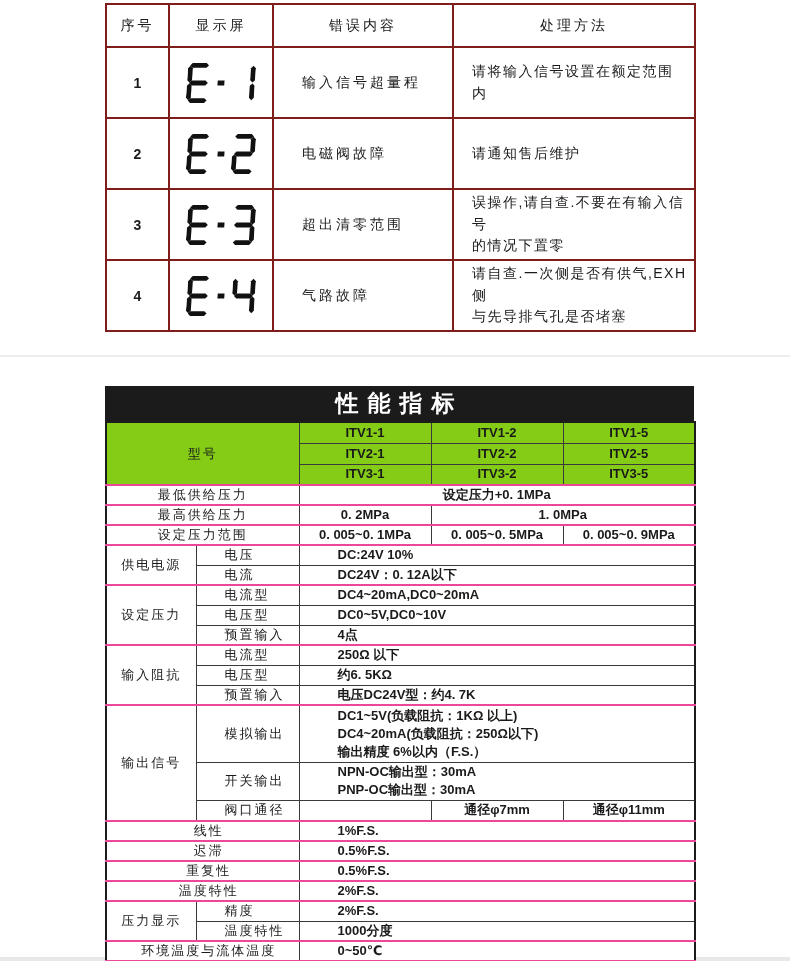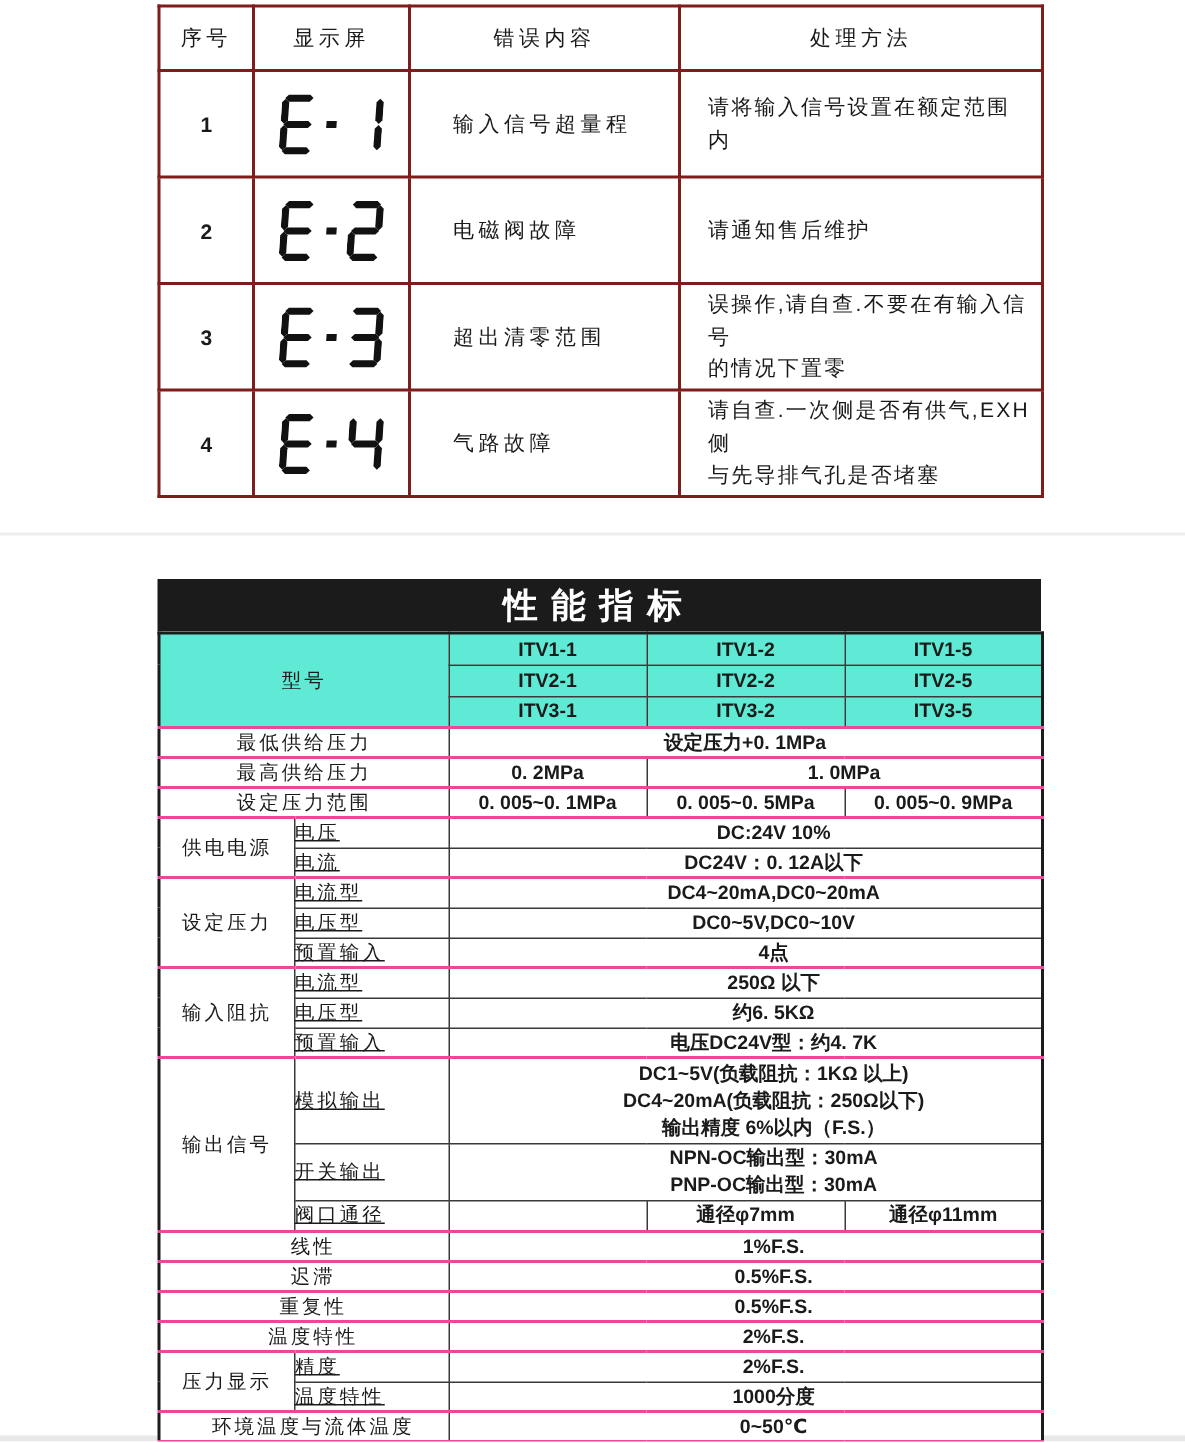--- a/index.html
+++ b/index.html
@@ -40,28 +40,28 @@
   #spec-table td{
     border:1px solid #3a3a3a;vertical-align:middle;font-size:13px;line-height:1.35;
     padding:0;text-align:center;
   }
   #spec-table{border:2px solid #1c1c1c;}
   #spec-table tr.sec td{border-top:2px solid #ec4899;}
   #spec-table tr{height:20px;}
   #spec-table tr.h21{height:21px;}
   #spec-table tr.h57{height:57px;}
   #spec-table tr.h38{height:38px;}
-  #spec-table td.gray{background:#5eead4;}
+  #spec-table td.gray{background:#84cc16;}
   #spec-table td.model{font-weight:bold;font-size:13px;}
   #spec-table td.catlab{letter-spacing:2px;}
   #spec-table td.biglab{letter-spacing:2px;}
-  #spec-table td.sub{text-align:left;padding-left:0;letter-spacing:2px;text-decoration:underline;}
+  #spec-table td.sub{text-align:left;padding-left:28px;letter-spacing:2px;}
   #spec-table td.lab{text-align:center;padding-left:12px;letter-spacing:2px;}
   #spec-table td.val{font-weight:bold;text-align:center;}
-  #spec-table td.pl{text-align:center;padding-left:38px;white-space:pre-line;}
+  #spec-table td.pl{text-align:left;padding-left:38px;white-space:pre-line;}
 
   .page-divider{position:absolute;left:0;top:355px;width:790px;height:2px;background:#ededed;}
   .bottom-strip{position:absolute;left:0;top:957px;width:790px;height:4px;background:#e8e8e8;}
 </style>
 </head>
 <body>
 
 <div class="page-divider"></div>
 <div class="bottom-strip"></div>
 

